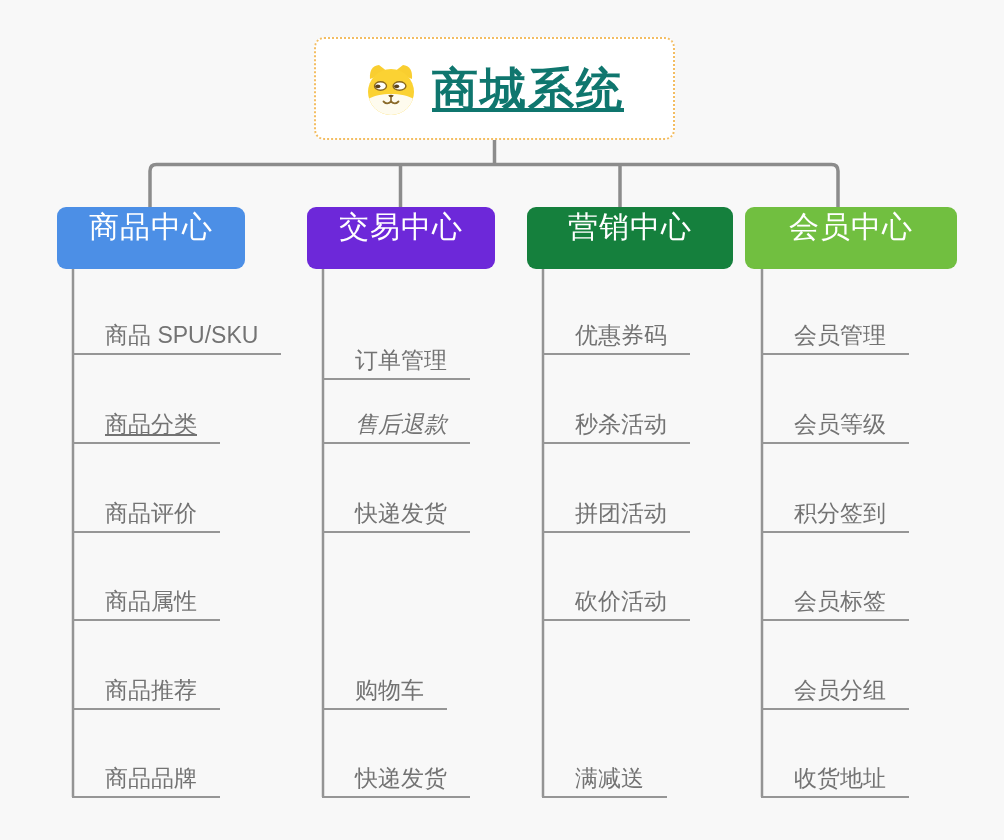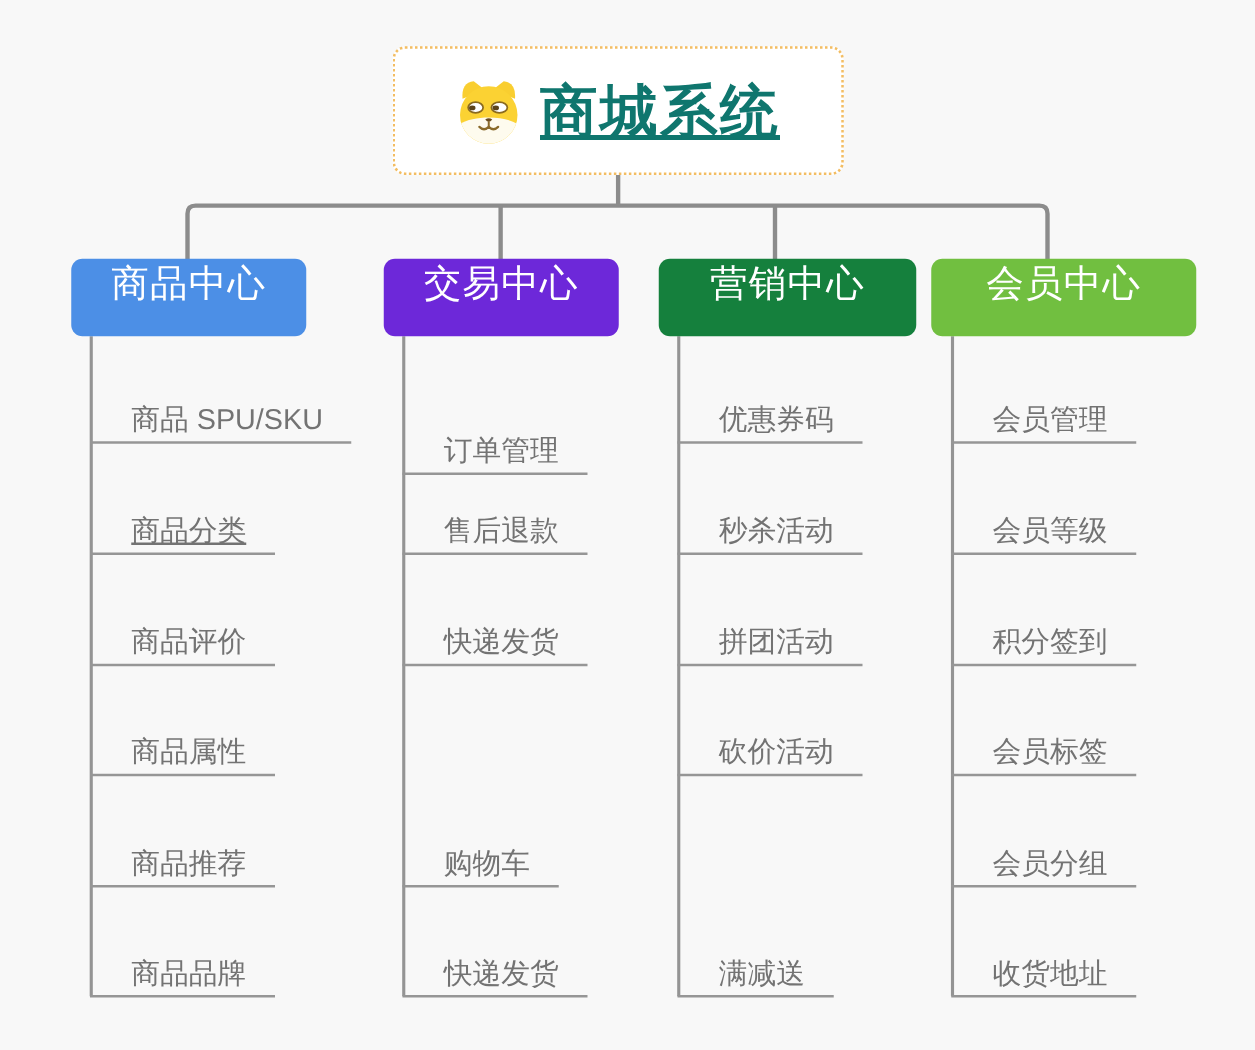--- a/index.html
+++ b/index.html
@@ -83,21 +83,21 @@
   </div>
 
   <div class="leaf-node" style="left:72px;top:317px;">商品 SPU/SKU</div>
   <div class="leaf-node" style="left:72px;top:406px;text-decoration:underline;">商品分类</div>
   <div class="leaf-node" style="left:72px;top:495px;">商品评价</div>
   <div class="leaf-node" style="left:72px;top:583px;">商品属性</div>
   <div class="leaf-node" style="left:72px;top:672px;">商品推荐</div>
   <div class="leaf-node" style="left:72px;top:760px;">商品品牌</div>
 
   <div class="leaf-node" style="left:322px;top:317px;margin-top:25px;">订单管理</div>
-  <div class="leaf-node" style="left:322px;top:406px;">售后退款</div>
+  <div class="leaf-node" style="left:322px;top:406px;font-style:italic;">售后退款</div>
   <div class="leaf-node" style="left:322px;top:495px;">快递发货</div>
   <div class="leaf-node" style="left:322px;top:672px;">购物车</div>
   <div class="leaf-node" style="left:322px;top:760px;">快递发货</div>
 
   <div class="leaf-node" style="left:542px;top:317px;">优惠券码</div>
   <div class="leaf-node" style="left:542px;top:406px;">秒杀活动</div>
   <div class="leaf-node" style="left:542px;top:495px;">拼团活动</div>
   <div class="leaf-node" style="left:542px;top:583px;">砍价活动</div>
   <div class="leaf-node" style="left:542px;top:760px;">满减送</div>
 

